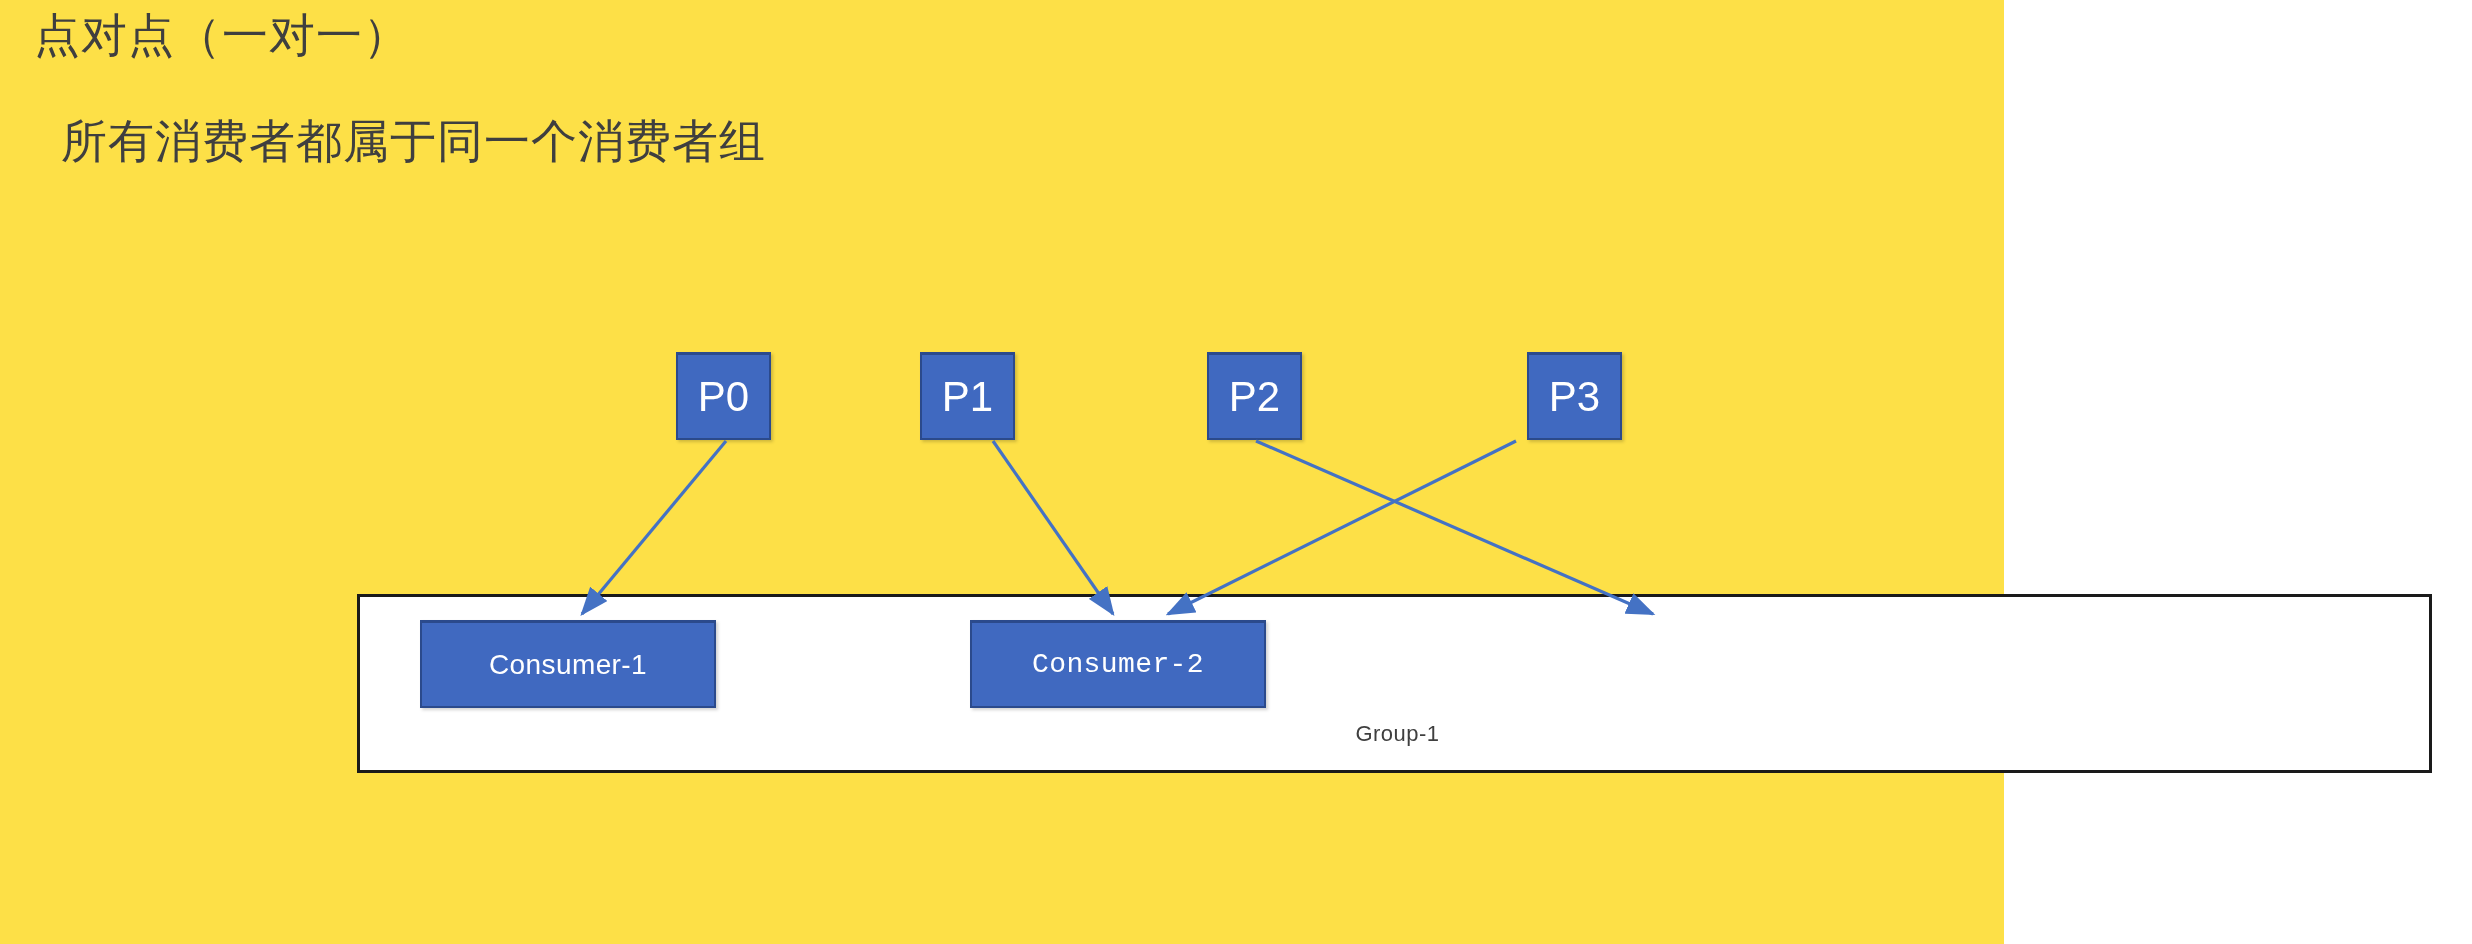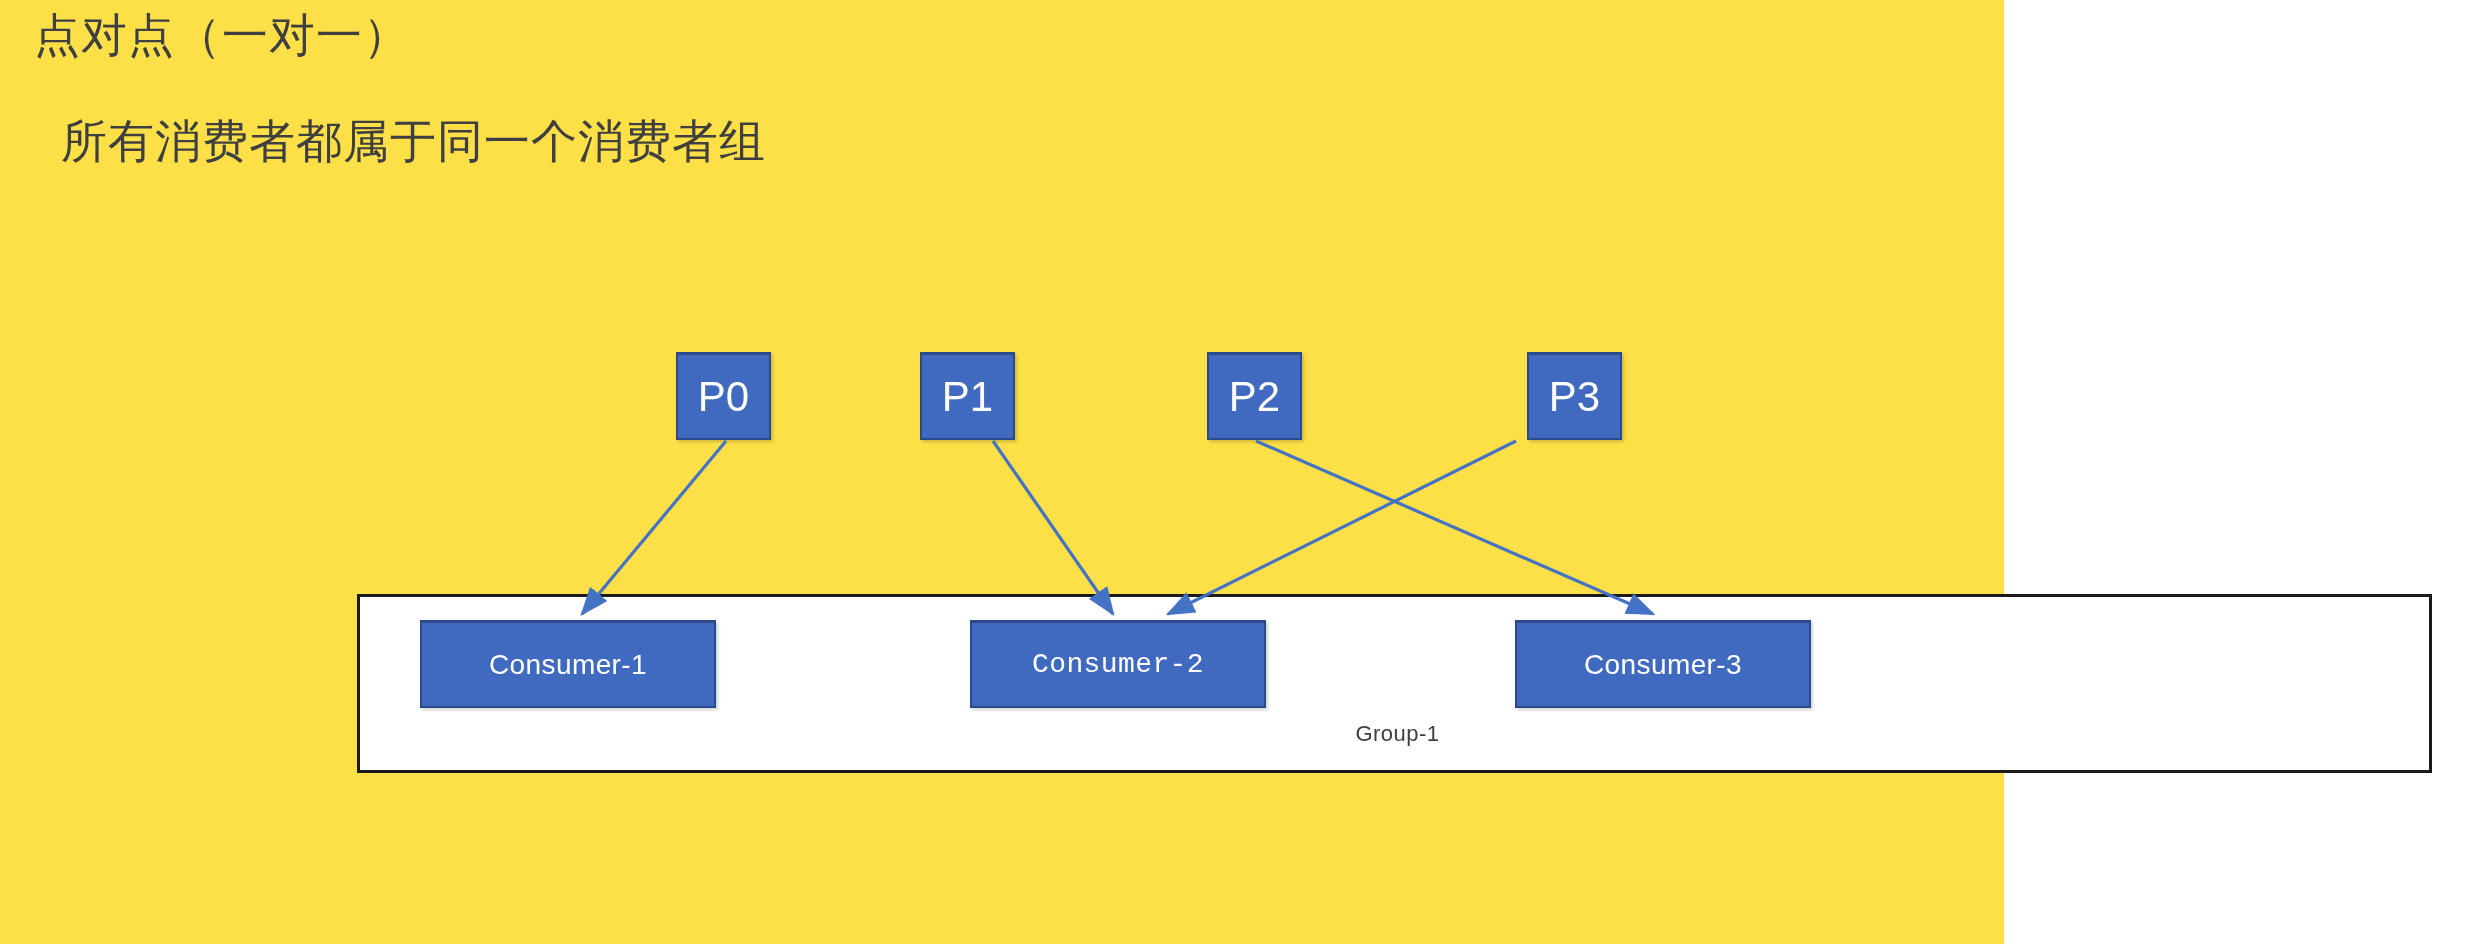--- a/index.html
+++ b/index.html
@@ -116,21 +116,20 @@
   <div class="node partition" id="partition-1">P1</div>
   <div class="node partition" id="partition-2">P2</div>
   <div class="node partition" id="partition-3">P3</div>
 
   <div id="group-box">
     <div id="group-label">Group-1</div>
   </div>
 
   <div class="node consumer" id="consumer-0">Consumer-1</div>
   <div class="node consumer" id="consumer-1">Consumer-2</div>
-  <div class="node consumer" id="consumer-2">Consumer-3</div>
 
   <svg id="arrow-layer" viewBox="0 0 2472 944">
     <defs>
       <marker id="arrowhead" markerWidth="9" markerHeight="7" refX="8.2" refY="3.5" orient="auto" markerUnits="strokeWidth">
         <polygon points="0 0, 9 3.5, 0 7" fill="#4472c4"></polygon>
       </marker>
     </defs>
 
     <line x1="726" y1="441" x2="582" y2="614" stroke="#4472c4" stroke-width="3.2" marker-end="url(#arrowhead)"></line>
 

